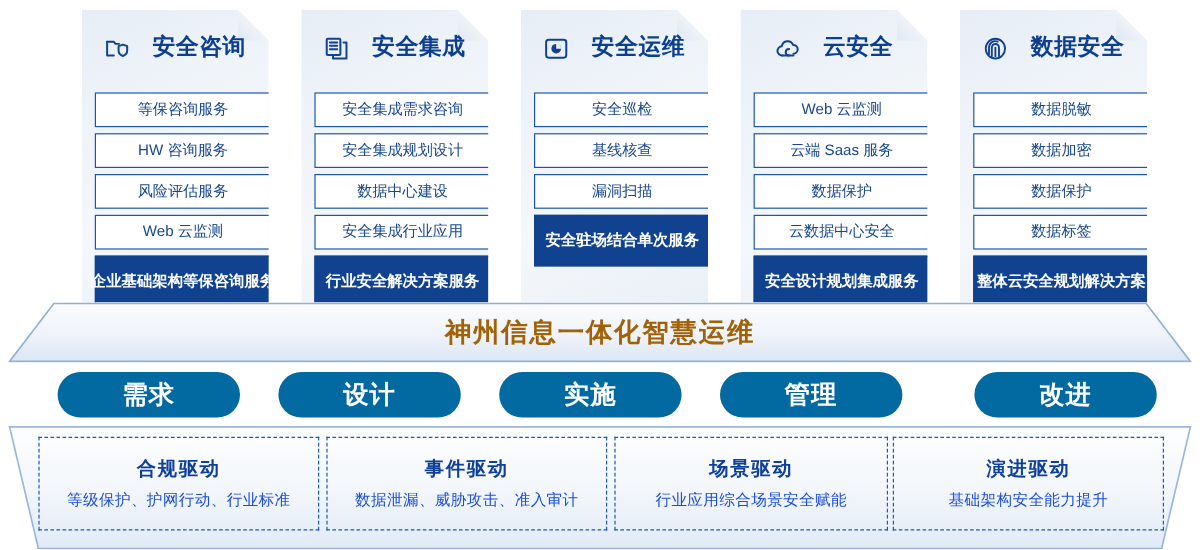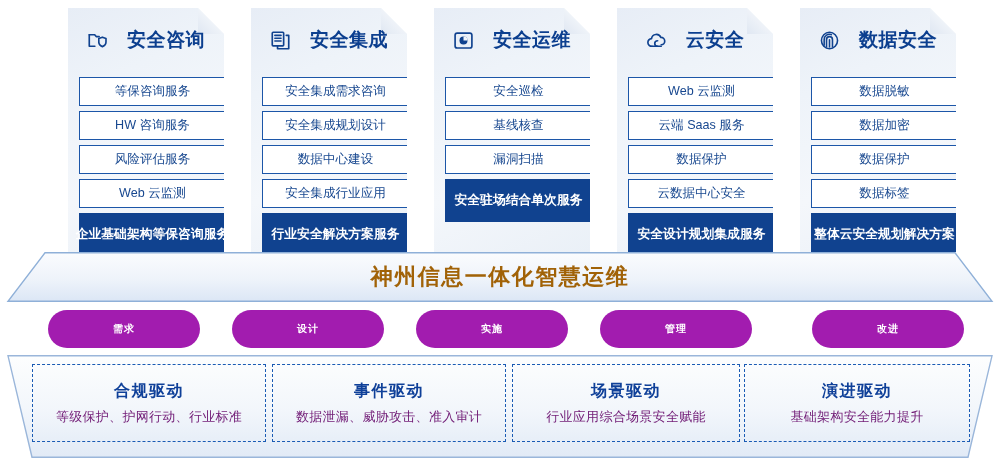--- a/index.html
+++ b/index.html
@@ -76,23 +76,23 @@
     display:flex;align-items:center;justify-content:center;
     font-size:22px;font-weight:bold;color:#a16207;letter-spacing:1.5px;
   }
 
   
   .pills{
     position:absolute;left:0;top:310px;width:1000px;height:38px;
   }
   .pill{
     position:absolute;top:0;height:38px;width:152px;
-    background:#a21caf;border-radius:19px;
-    display:flex;align-items:center;justify-content:center;
-    color:#ffffff;font-size:10px;font-weight:bold;letter-spacing:1px;
+    background:#0369a1;border-radius:19px;
+    display:flex;align-items:center;justify-content:center;
+    color:#ffffff;font-size:21px;font-weight:bold;letter-spacing:1px;
   }
 
   
   .drivers-wrap{
     position:absolute;left:0;top:355px;width:1000px;height:103px;
   }
   .drivers-bg{
     position:absolute;left:0;top:0;width:1000px;height:103px;
     background:linear-gradient(180deg,#fdfefe 0%,#f2f6fb 55%,#e1eaf6 100%);
     -webkit-clip-path:polygon(8px 0, 992px 0, 968px 100%, 32px 100%);
@@ -102,21 +102,21 @@
     position:absolute;top:9px;height:76px;
     border:1.6px dashed #1a5bb4;
     background:transparent;
     display:flex;flex-direction:column;align-items:center;justify-content:center;
   }
   .driver-title{
     font-size:16px;font-weight:bold;color:#0f4099;letter-spacing:1.5px;
     margin-bottom:6px;white-space:nowrap;
   }
   .driver-sub{
-    font-size:13px;color:#701a75;white-space:nowrap;letter-spacing:.3px;
+    font-size:13px;color:#1d4ed8;white-space:nowrap;letter-spacing:.3px;
   }
 </style>
 </head>
 <body>
 
 <div id="stage">
 
   <div class="pillars" id="pillars">
       <div class="card" style="left: 68px;">
         <div class="fold"></div>

